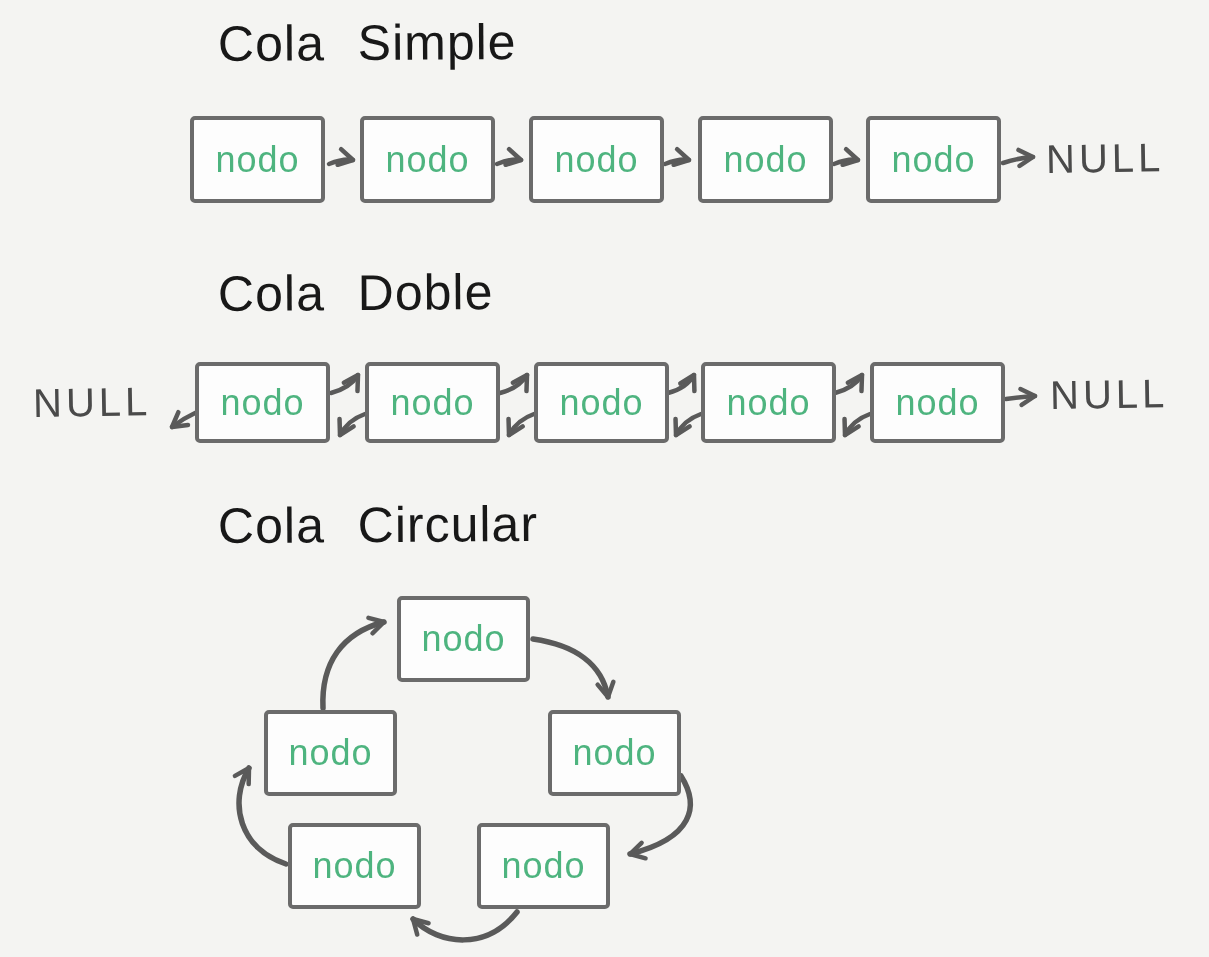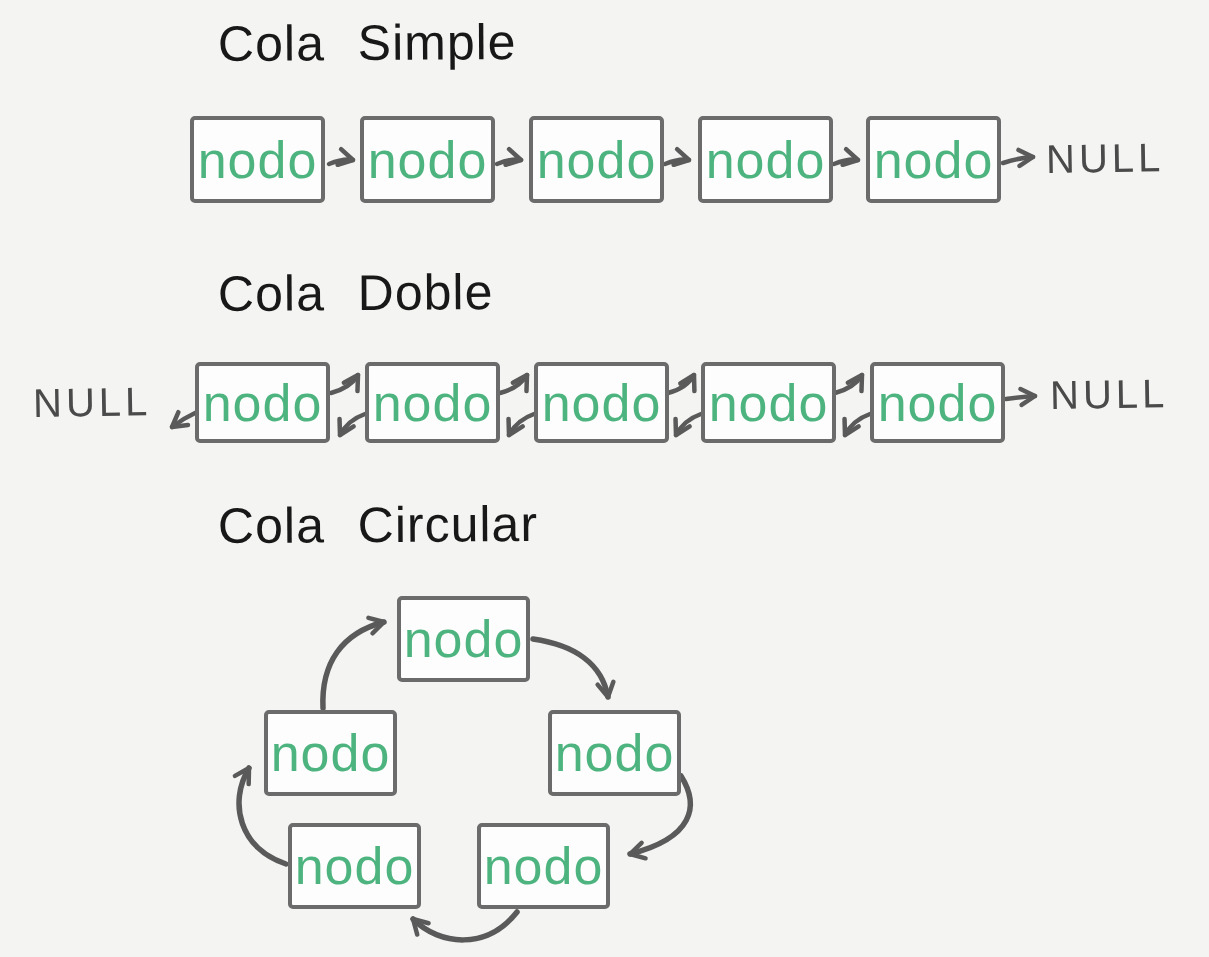--- a/index.html
+++ b/index.html
@@ -44,21 +44,21 @@
     transform: rotate(-0.4deg);
   }
   .node {
     position: absolute;
     background: #fdfdfd;
     border: 4px solid #6b6b6b;
     border-radius: 5px;
     display: flex;
     align-items: center;
     justify-content: center;
-    font-size: 52px;
+    font-size: 36px;
     color: #4eb47f;
     letter-spacing: 1px;
     box-sizing: content-box;
   }
   .null-label {
     position: absolute;
     font-size: 40px;
     color: #4a4a4a;
     letter-spacing: 4px;
     white-space: nowrap;

